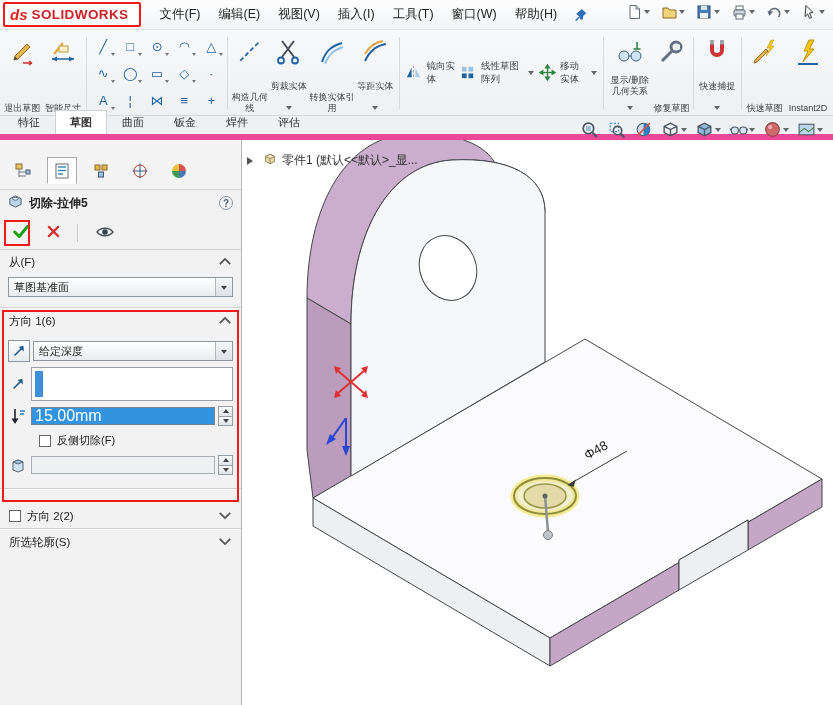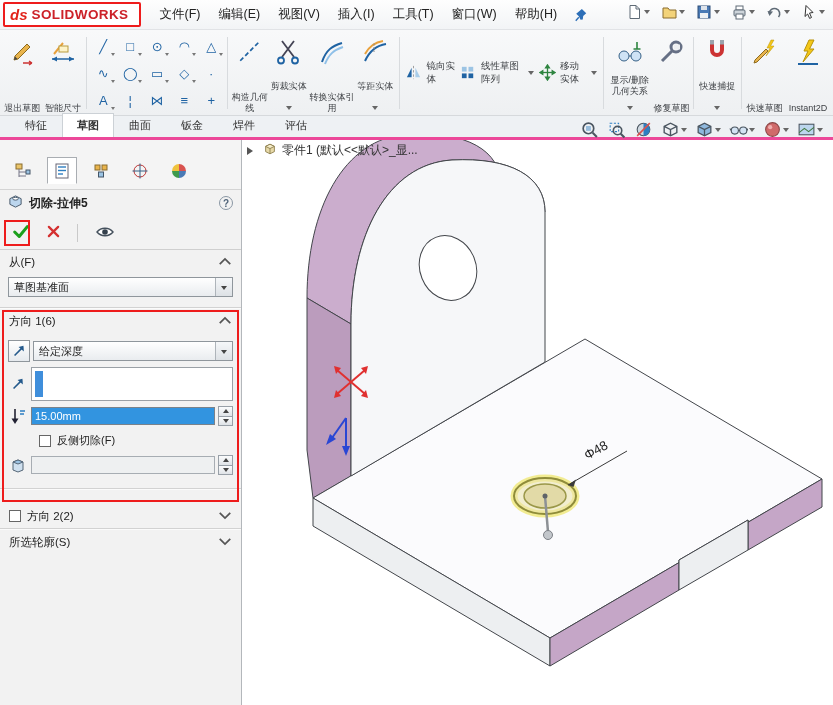--- a/index.html
+++ b/index.html
@@ -34,21 +34,21 @@
   .sketch-grid { display:grid; grid-template-columns:repeat(5,26px); grid-auto-rows:26px; gap:1px; align-content:center; }
   .sg-btn { position:relative; display:flex; align-items:center; justify-content:center; }
   .sg-glyph { color:#1f63a3; font-size:13px; }
   .sg-caret { position:absolute; right:1px; bottom:1px; width:0; height:0;
     border:2.5px solid transparent; border-top:3.5px solid #777; }
   .rb-rows { display:flex; justify-content:center; gap:5px; padding:0 3px; }
   .rb-row { display:flex; align-items:center; gap:4px; font-size:9.5px; color:#3c3f43; }
 
   
   .tabbar { position:absolute; top:116px; left:0; right:0; height:24px;
-    background:#eef1f4; border-bottom:3px solid #ec4899; display:flex; align-items:flex-end; padding-left:10px; }
+    background:#eef1f4; border-bottom:6px solid #ec4899; display:flex; align-items:flex-end; padding-left:3px; }
   .tab { padding:4px 14px 4px; font-size:11px; color:#333; border:1px solid transparent; border-bottom:none; }
   .tab.active { background:#fff; border-color:#ccd1d6; font-weight:bold; }
 
   
   .viewbar { position:absolute; top:120px; right:10px; display:flex; align-items:center; gap:8px; z-index:40; }
   .vb-btn { display:flex; align-items:center; gap:1px; }
 
   
   .panel { position:absolute; top:140px; left:0; width:242px; bottom:0;
     background:#f2f2f2; border-right:1px solid #b3b7bb; font-size:11px; }
@@ -76,40 +76,40 @@
     background:linear-gradient(#f5f7f9,#dde1e5); display:flex; align-items:center; justify-content:center; }
   .dd-tri { width:0; height:0; border:3.5px solid transparent; border-top:4.5px solid #444; margin-top:4px; }
   .dir1-body { padding:2px 6px 8px; }
   .prow { display:flex; align-items:center; gap:3px; margin:5px 2px; }
   .sq-btn { width:22px; height:22px; border:1px solid #8f969c; background:linear-gradient(#fff,#e6eaee);
     display:flex; align-items:center; justify-content:center; }
   .ref-ico { width:20px; height:20px; display:flex; align-items:center; justify-content:center; }
   .listbox { flex:1; height:34px; background:#fff; border:1px solid #9aa0a6; position:relative; }
   .sel-bar { position:absolute; left:3px; top:3px; bottom:3px; width:8px; background:#3f8edb; }
   .field { flex:1; height:18px; border:1px solid #7a828a; background:#fff; display:flex; align-items:center; overflow:hidden; }
-  .field .sel { background:#3294e0; color:#fff; font-size:11px; padding:1px 3px; width:100%; height:100%; display:flex; align-items:center; }
+  .field .sel { background:#3294e0; color:#fff; font-size:16px; padding:1px 3px; width:100%; height:100%; display:flex; align-items:center; }
   .field.disabled { background:#eef0f1; border-color:#a7adb3; }
   .spinner { width:15px; height:20px; display:flex; flex-direction:column; }
   .sp-btn { flex:1; border:1px solid #98a0a8; background:linear-gradient(#fbfcfd,#dfe3e7);
     display:flex; align-items:center; justify-content:center; }
   .sp-btn + .sp-btn { border-top:none; }
   .tri-up { width:0; height:0; border:3px solid transparent; border-bottom:4px solid #444; margin-top:-3px; }
   .tri-down { width:0; height:0; border:3px solid transparent; border-top:4px solid #444; margin-bottom:-3px; }
   .chk-row { display:flex; align-items:center; gap:6px; margin:7px 2px 7px 33px; }
   .chk { width:12px; height:12px; border:1px solid #666; background:#fff; }
   .chk.disabled { border-color:#a5a5a5; }
   .lbl-disabled { color:#979797; }
   .anno-dir1 { position:absolute; left:2px; top:170px; width:237px; height:192px;
     border:2.5px solid #ee1c1c; pointer-events:none; z-index:20; }
   .dir2-h { margin-top:14px; }
   .chk-inline { margin-right:6px; }
 
   
   .graphics { position:absolute; left:242px; top:140px; width:591px; height:565px; background:#fff; }
-  .crumb { position:absolute; top:2px; left:5px; display:flex; align-items:center; gap:5px;
+  .crumb { position:absolute; top:12px; left:5px; display:flex; align-items:center; gap:5px;
     font-size:12px; color:#333; z-index:10; }
   .fly-arrow { width:0; height:0; border:4px solid transparent; border-left:6px solid #555; margin-right:1px; }
 
   
   .edge { stroke:#43464b; stroke-width:1; stroke-linejoin:round; }
   .f-band { fill:#cbadcd; }
   .f-purple-d { fill:#bb9cbd; }
   .f-purple { fill:#c5a6c7; }
   .f-top { fill:#fbfbfd; }
   .f-light { fill:#edeff1; }

